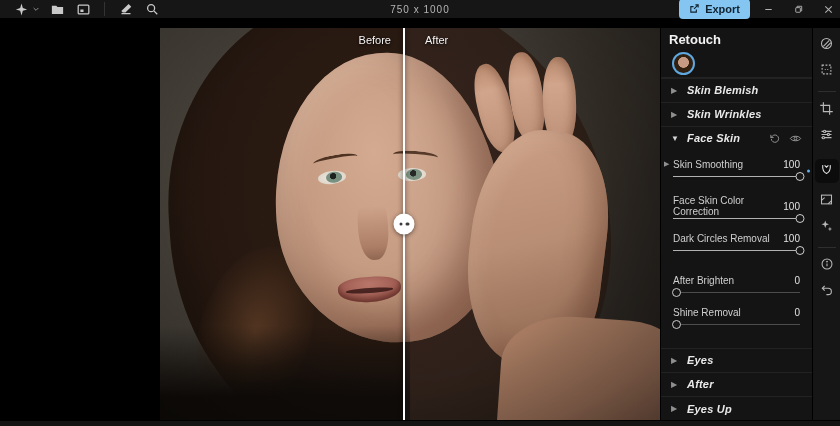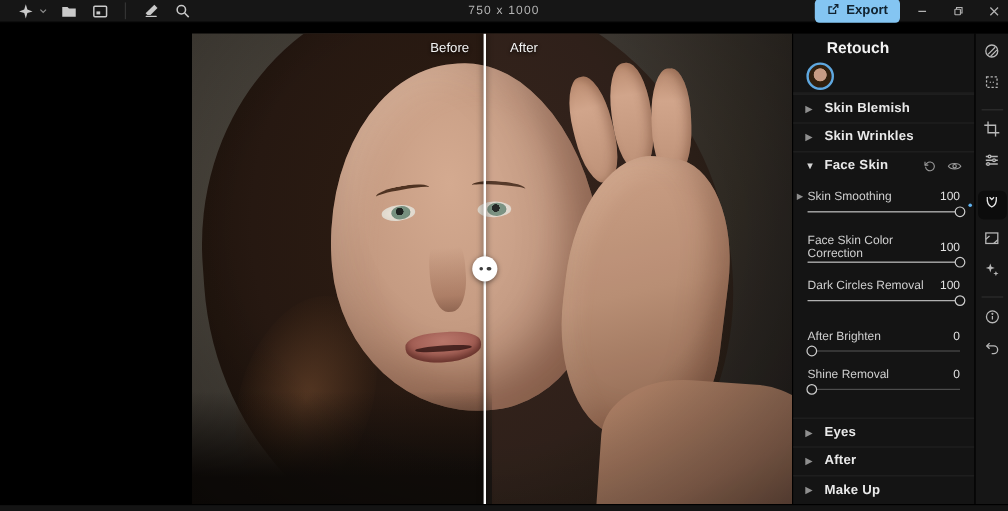--- a/index.html
+++ b/index.html
@@ -59,29 +59,29 @@
 
   .compare-line { position:absolute; left:48.6%; top:0; bottom:0; width:2px; background:#fff; box-shadow:0 0 5px rgba(0,0,0,.7); cursor:ew-resize; z-index:5; }
   .compare-handle { position:absolute; left:50%; top:50%; transform:translate(-50%,-50%); width:21px; height:21px; border-radius:50%; background:#fff; box-shadow:0 1px 4px rgba(0,0,0,.5); display:flex; align-items:center; justify-content:center; gap:3px; }
   .compare-handle i { width:3.5px; height:3.5px; border-radius:50%; background:#3c3c3c; }
   .cmp-label { position:absolute; top:6px; font-size:11px; color:#f4f4f4; text-shadow:0 1px 3px rgba(0,0,0,.85); z-index:6; }
   .cmp-label.before { left:calc(48.6% - 12px); transform:translateX(-100%); }
   .cmp-label.after { left:calc(48.6% + 22px); }
 
   
   .panel { position:absolute; left:660px; top:28px; width:152px; height:392px; background:#141414; border-left:1px solid #000; display:flex; flex-direction:column; }
-  .p-title { height:24px; display:flex; align-items:center; padding:0 28px; font-size:13px; font-weight:700; color:#f2f2f2; }
+  .p-title { height:24px; display:flex; align-items:center; padding:0 8px; font-size:13px; font-weight:700; color:#f2f2f2; }
   .p-avatar-row { height:30px; display:flex; align-items:center; padding:0 11px; border-bottom:1px solid #222; }
   .avatar { width:23px; height:23px; border-radius:50%; border:2px solid #5fa8e0; overflow:hidden; cursor:pointer;
     background:radial-gradient(circle at 50% 44%, #c79b83 0 36%, rgba(199,155,131,0) 40%), radial-gradient(circle at 50% 50%, #31200f 0 65%, #150d07 100%); }
   .sec { height:26px; display:flex; align-items:center; padding:0 10px; border-top:1px solid #222; cursor:pointer; }
   .sec:first-of-type { border-top:none; }
   .tri { width:10px; font-size:8px; color:#8f8f8f; margin-right:6px; }
   .tri.open { color:#d5d5d5; }
-  .sec-label { font-size:11px; font-weight:700; color:#e9e9e9; letter-spacing:.2px; }
+  .sec-label { font-size:11px; font-weight:700; color:#e9e9e9; letter-spacing:.2px;font-style:italic; }
   .sec-icons { margin-left:auto; display:flex; align-items:center; gap:9px; color:#9a9a9a; }
   .sec-icons span { cursor:pointer; display:flex; }
 
   .sliders { flex:1; padding:8px 12px 0 12px; }
   .sgroup { margin-bottom:17px; }
   .slider { margin-bottom:7px; position:relative; }
   .s-head { display:flex; align-items:center; height:13px; }
   .mini-tri { position:absolute; left:-9px; top:2px; font-size:7px; color:#8f8f8f; cursor:pointer; }
   .s-label { font-size:10px; color:#cfcfcf; }
   .s-value { margin-left:auto; font-size:10px; color:#e2e2e2; }
@@ -317,21 +317,21 @@
     <div class="sec">
       <span class="tri">▶</span>
       <span class="sec-label">Eyes</span>
     </div>
     <div class="sec">
       <span class="tri">▶</span>
       <span class="sec-label">After</span>
     </div>
     <div class="sec">
       <span class="tri">▶</span>
-      <span class="sec-label">Make Up</span>
+      <span class="sec-label">Eyes Up</span>
     </div>
   </aside>
 
   <div class="rail">
     <div class="rail-btn">
       <span><svg width="15" height="15" viewBox="0 0 24 24" fill="none" stroke="currentColor" stroke-width="1.7">
             <circle cx="12" cy="12" r="8"></circle>
             <path d="M7 16.5 16.5 7M10.5 19 19 10.5"></path>
           </svg></span>
     </div>

